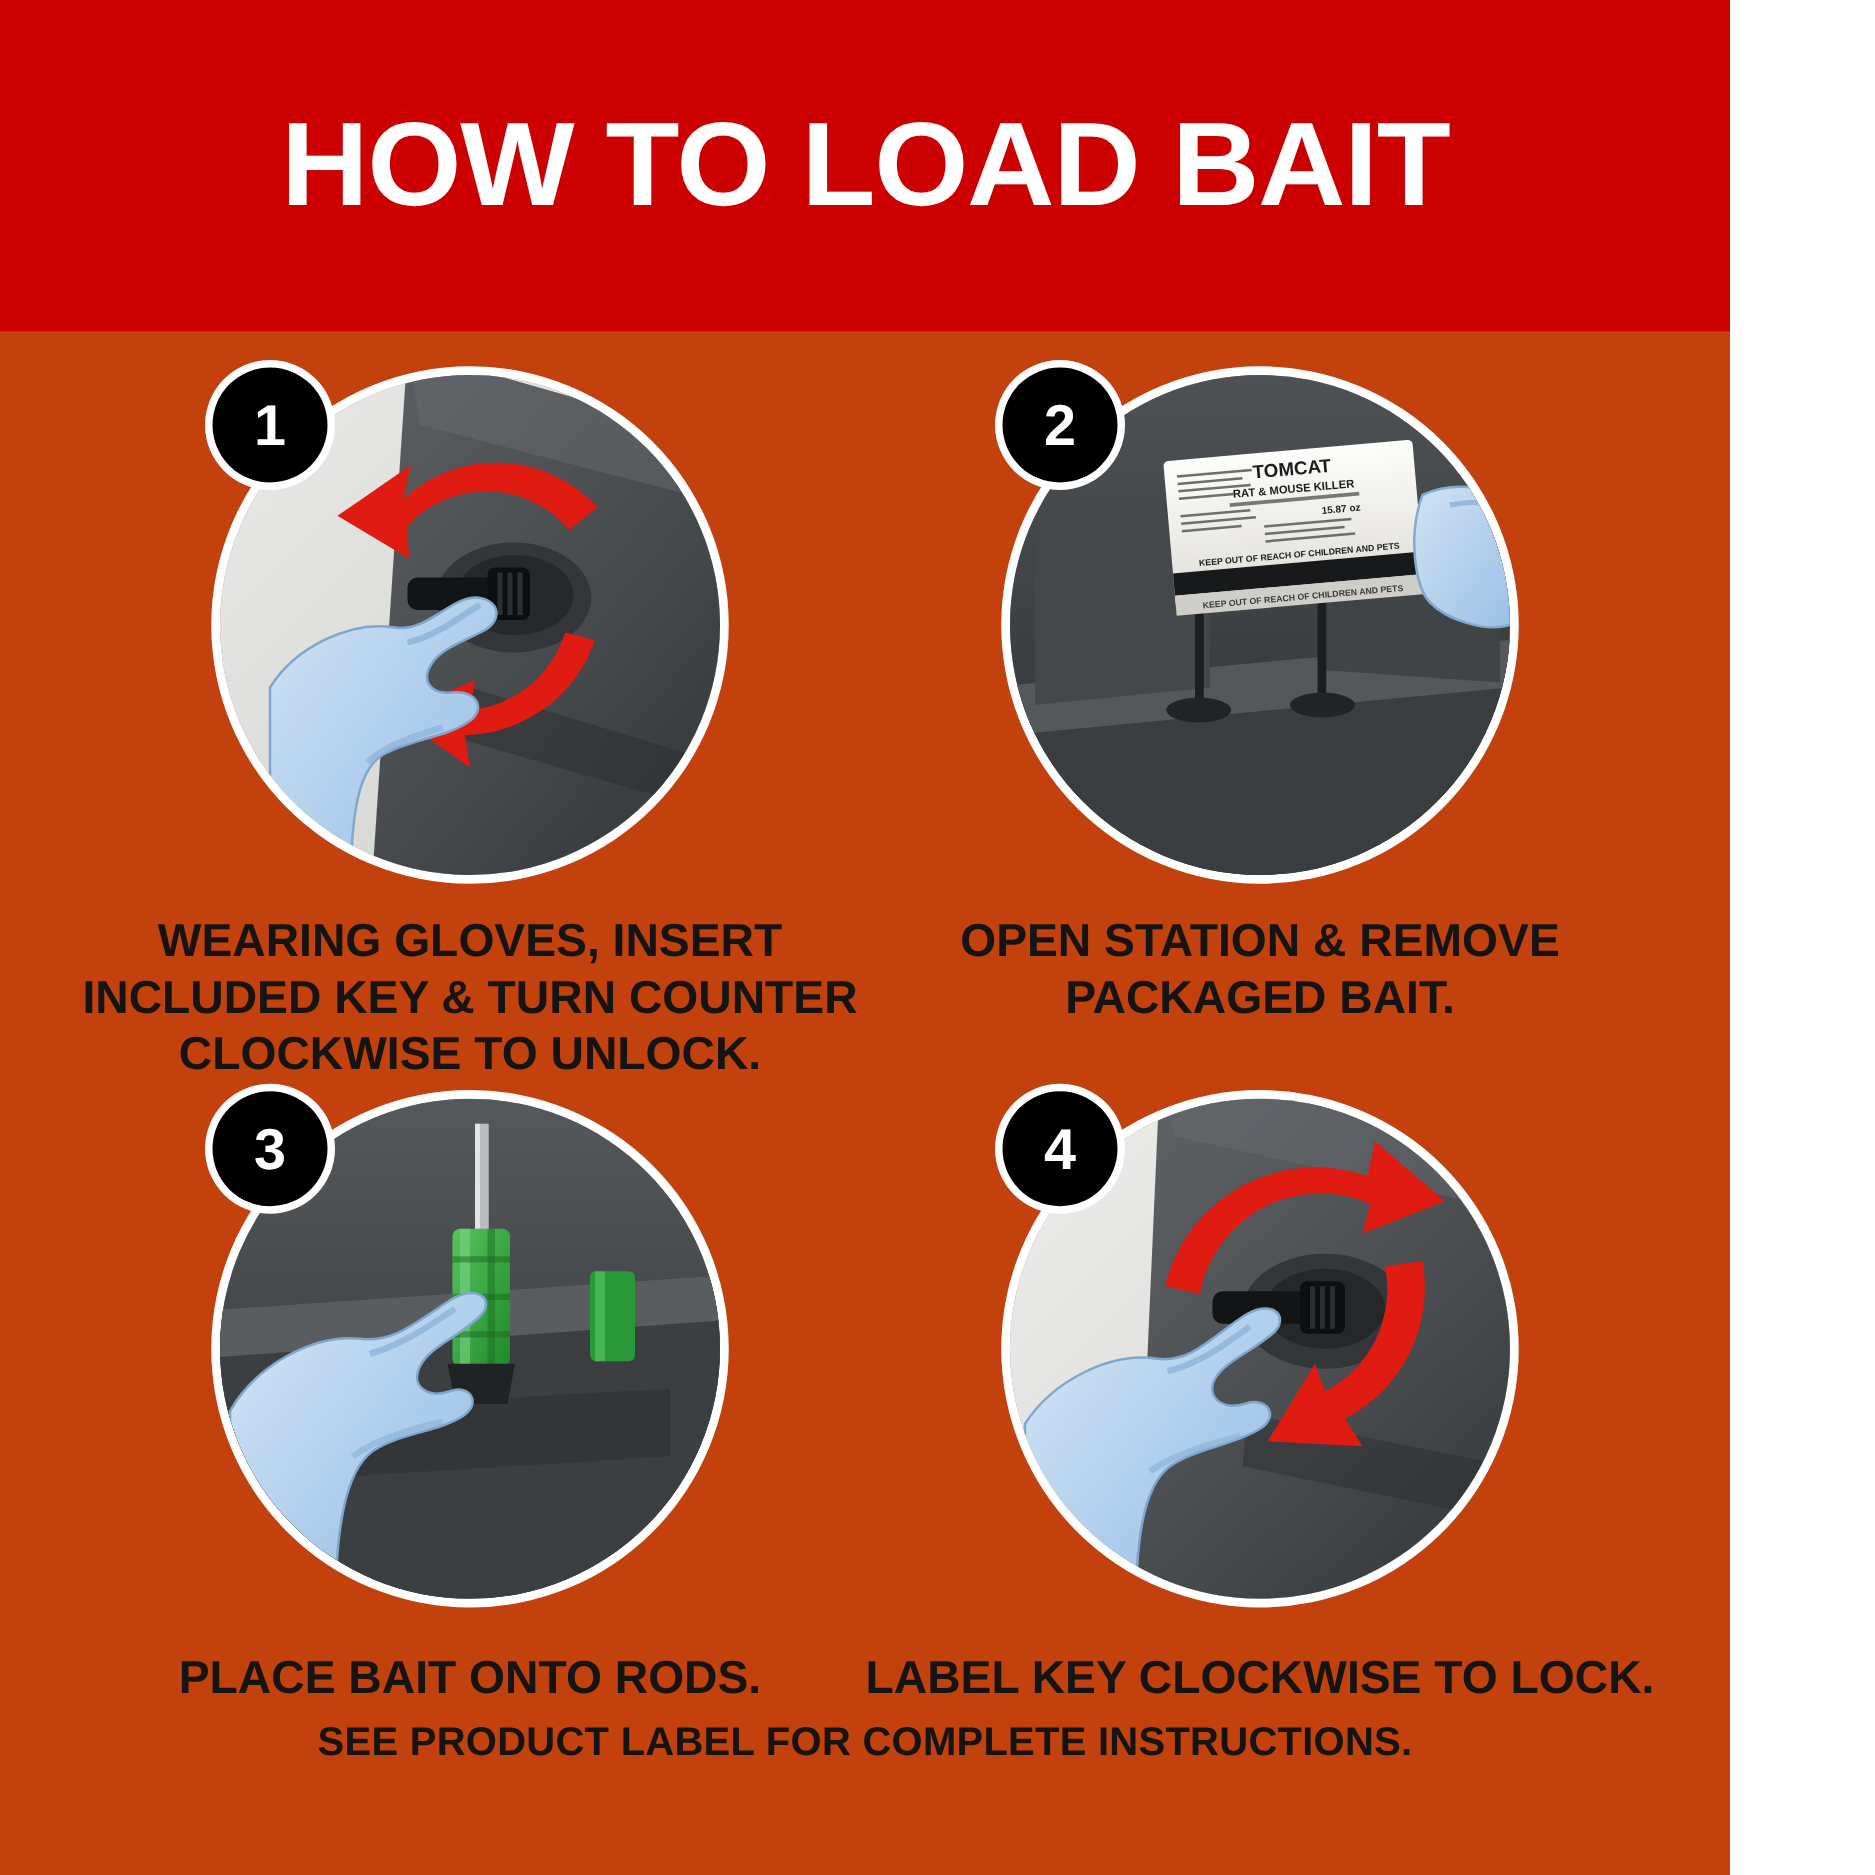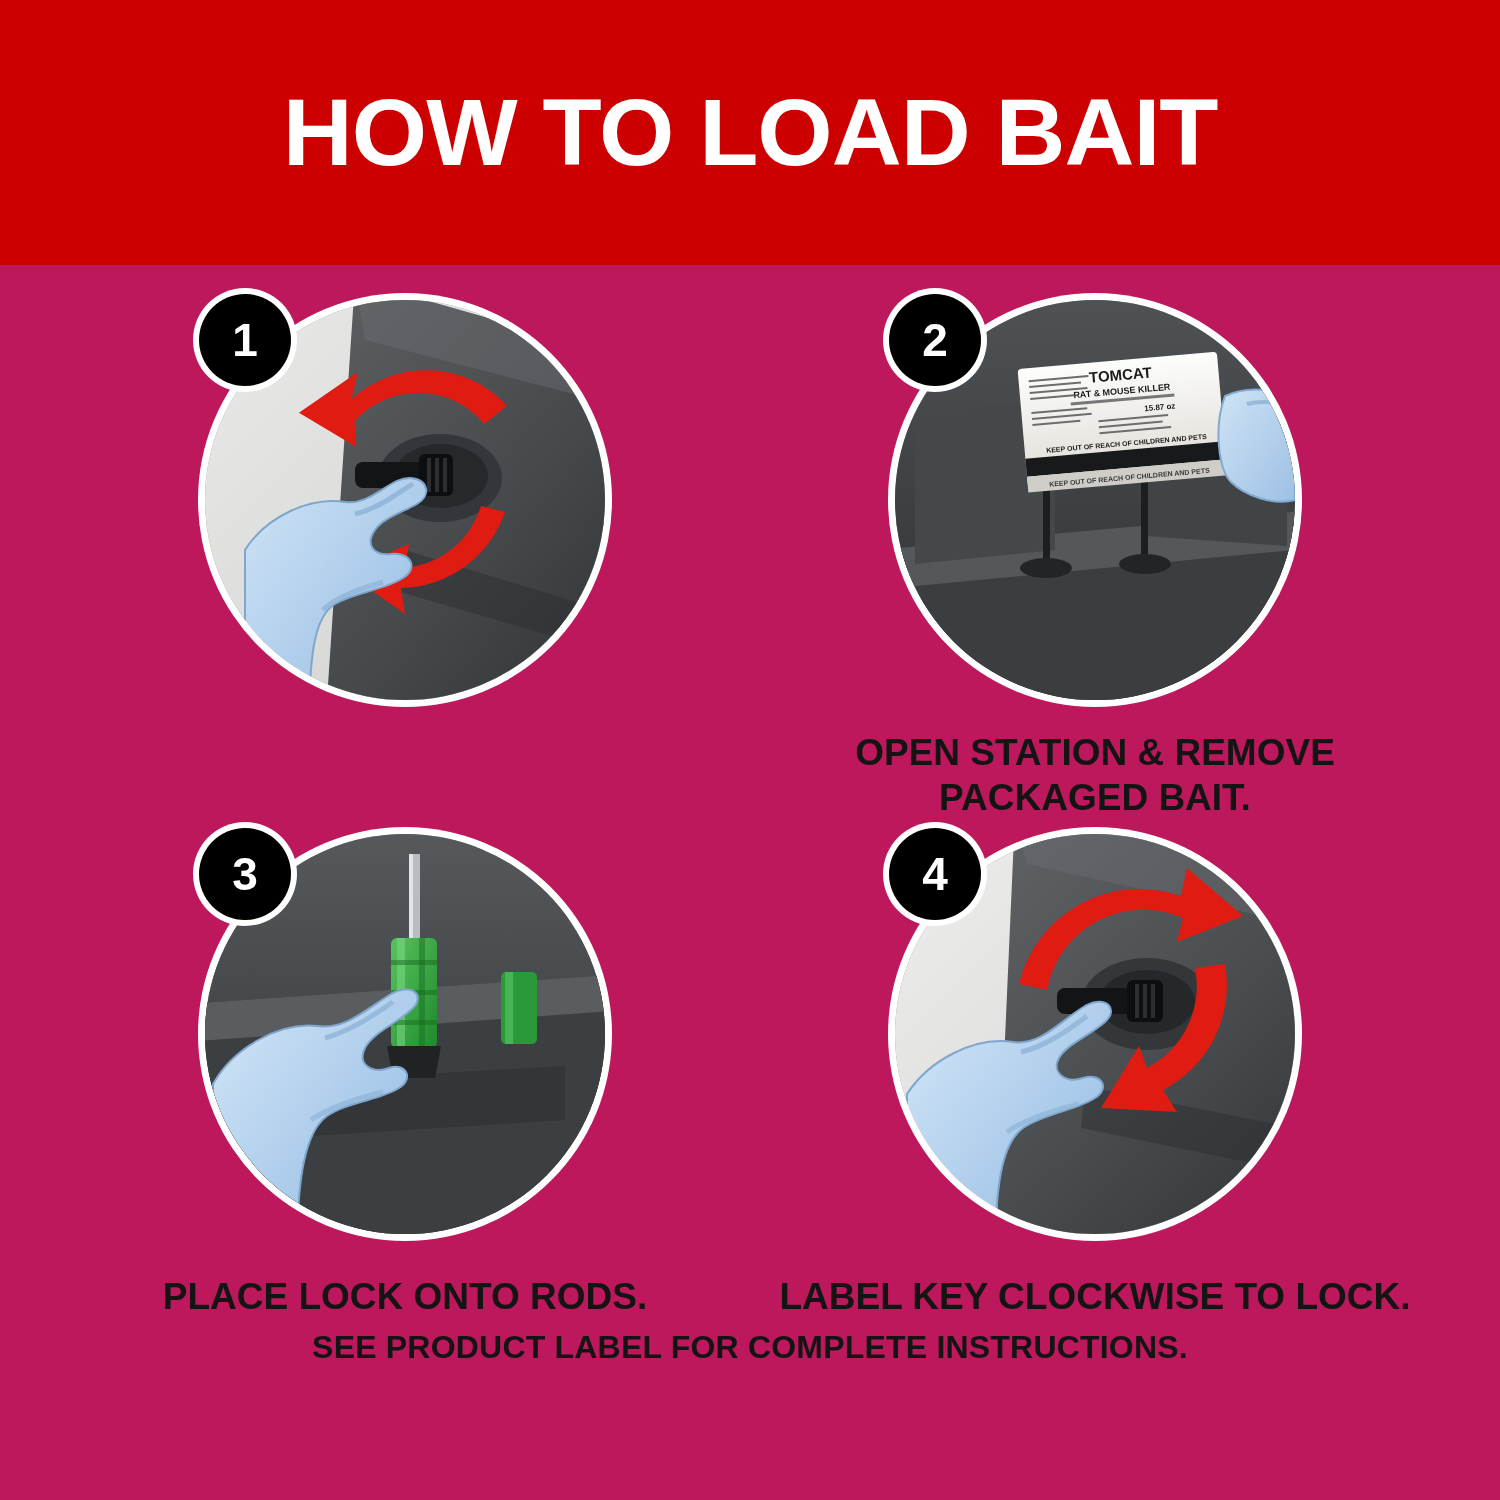--- a/index.html
+++ b/index.html
@@ -8,23 +8,23 @@
   }
   body {
     width: 1500px;
     height: 1500px;
     background: #ffffff;
     font-family: "Liberation Sans", sans-serif;
     overflow: hidden;
   }
   .page {
     position: relative;
-    width: 1500px;
+    width: 1384px;
     height: 1500px;
-    background: #be185d;
+    background: #c2410c;
     box-sizing: border-box;
   }
 
   
   .header {
     width: 100%;
     height: 265px;
     background: #cc0000;
     display: flex;
     align-items: center;
@@ -171,20 +171,21 @@
               <path d="M40 430 L40 250 C60 218 104 196 140 202 C166 206 186 176 206 178 C224 180 226 196 212 204
                        C198 212 178 218 170 230 C160 244 168 256 186 254 C206 252 214 268 198 278
                        C180 290 150 292 130 304 C110 316 104 352 104 430 Z" fill="url(#glove1)" stroke="#7fa6cc" stroke-width="2"></path>
               <path d="M150 214 C176 208 196 190 208 184" stroke="#8cb2d6" stroke-width="5" fill="none" opacity="0.8"></path>
               <path d="M118 310 C132 296 158 288 178 282" stroke="#8cb2d6" stroke-width="5" fill="none" opacity="0.7"></path>
             </svg>
           </div>
         </div>
         <div class="badge">1</div>
       </div>
+      <div class="caption">WEARING GLOVES, INSERT INCLUDED KEY &amp; TURN COUNTER CLOCKWISE TO UNLOCK.</div>
     </div>
 
     <div class="step">
       <div class="photo-wrap">
         <div class="photo">
           <div class="scene">
             <svg viewBox="0 0 400 400" preserveAspectRatio="xMidYMid slice">
               <defs>
                 <linearGradient id="bg2" x1="0" y1="0" x2="0" y2="1">
                   <stop offset="0%" stop-color="#4f5255"></stop>
@@ -293,21 +294,21 @@
                        C208 148 220 162 208 174 C192 190 168 198 160 214
                        C152 230 166 240 184 234 C200 228 210 244 194 254
                        C176 266 142 268 122 282 C100 298 92 344 92 420 Z" fill="url(#glove3)" stroke="#7fa6cc" stroke-width="2"></path>
               <path d="M120 204 C148 196 170 180 188 168" stroke="#8cb2d6" stroke-width="5" fill="none" opacity="0.75"></path>
               <path d="M106 286 C126 272 154 264 178 258" stroke="#8cb2d6" stroke-width="5" fill="none" opacity="0.65"></path>
             </svg>
           </div>
         </div>
         <div class="badge">3</div>
       </div>
-      <div class="caption">PLACE LOCK ONTO RODS.</div>
+      <div class="caption">PLACE BAIT ONTO RODS.</div>
     </div>
 
     <div class="step row2">
       <div class="photo-wrap">
         <div class="photo">
           <div class="scene">
             <svg viewBox="0 0 400 400" preserveAspectRatio="xMidYMid slice">
               <defs>
                 <linearGradient id="bg4" x1="0" y1="0" x2="1" y2="1">
                   <stop offset="0%" stop-color="#ededeb"></stop>

